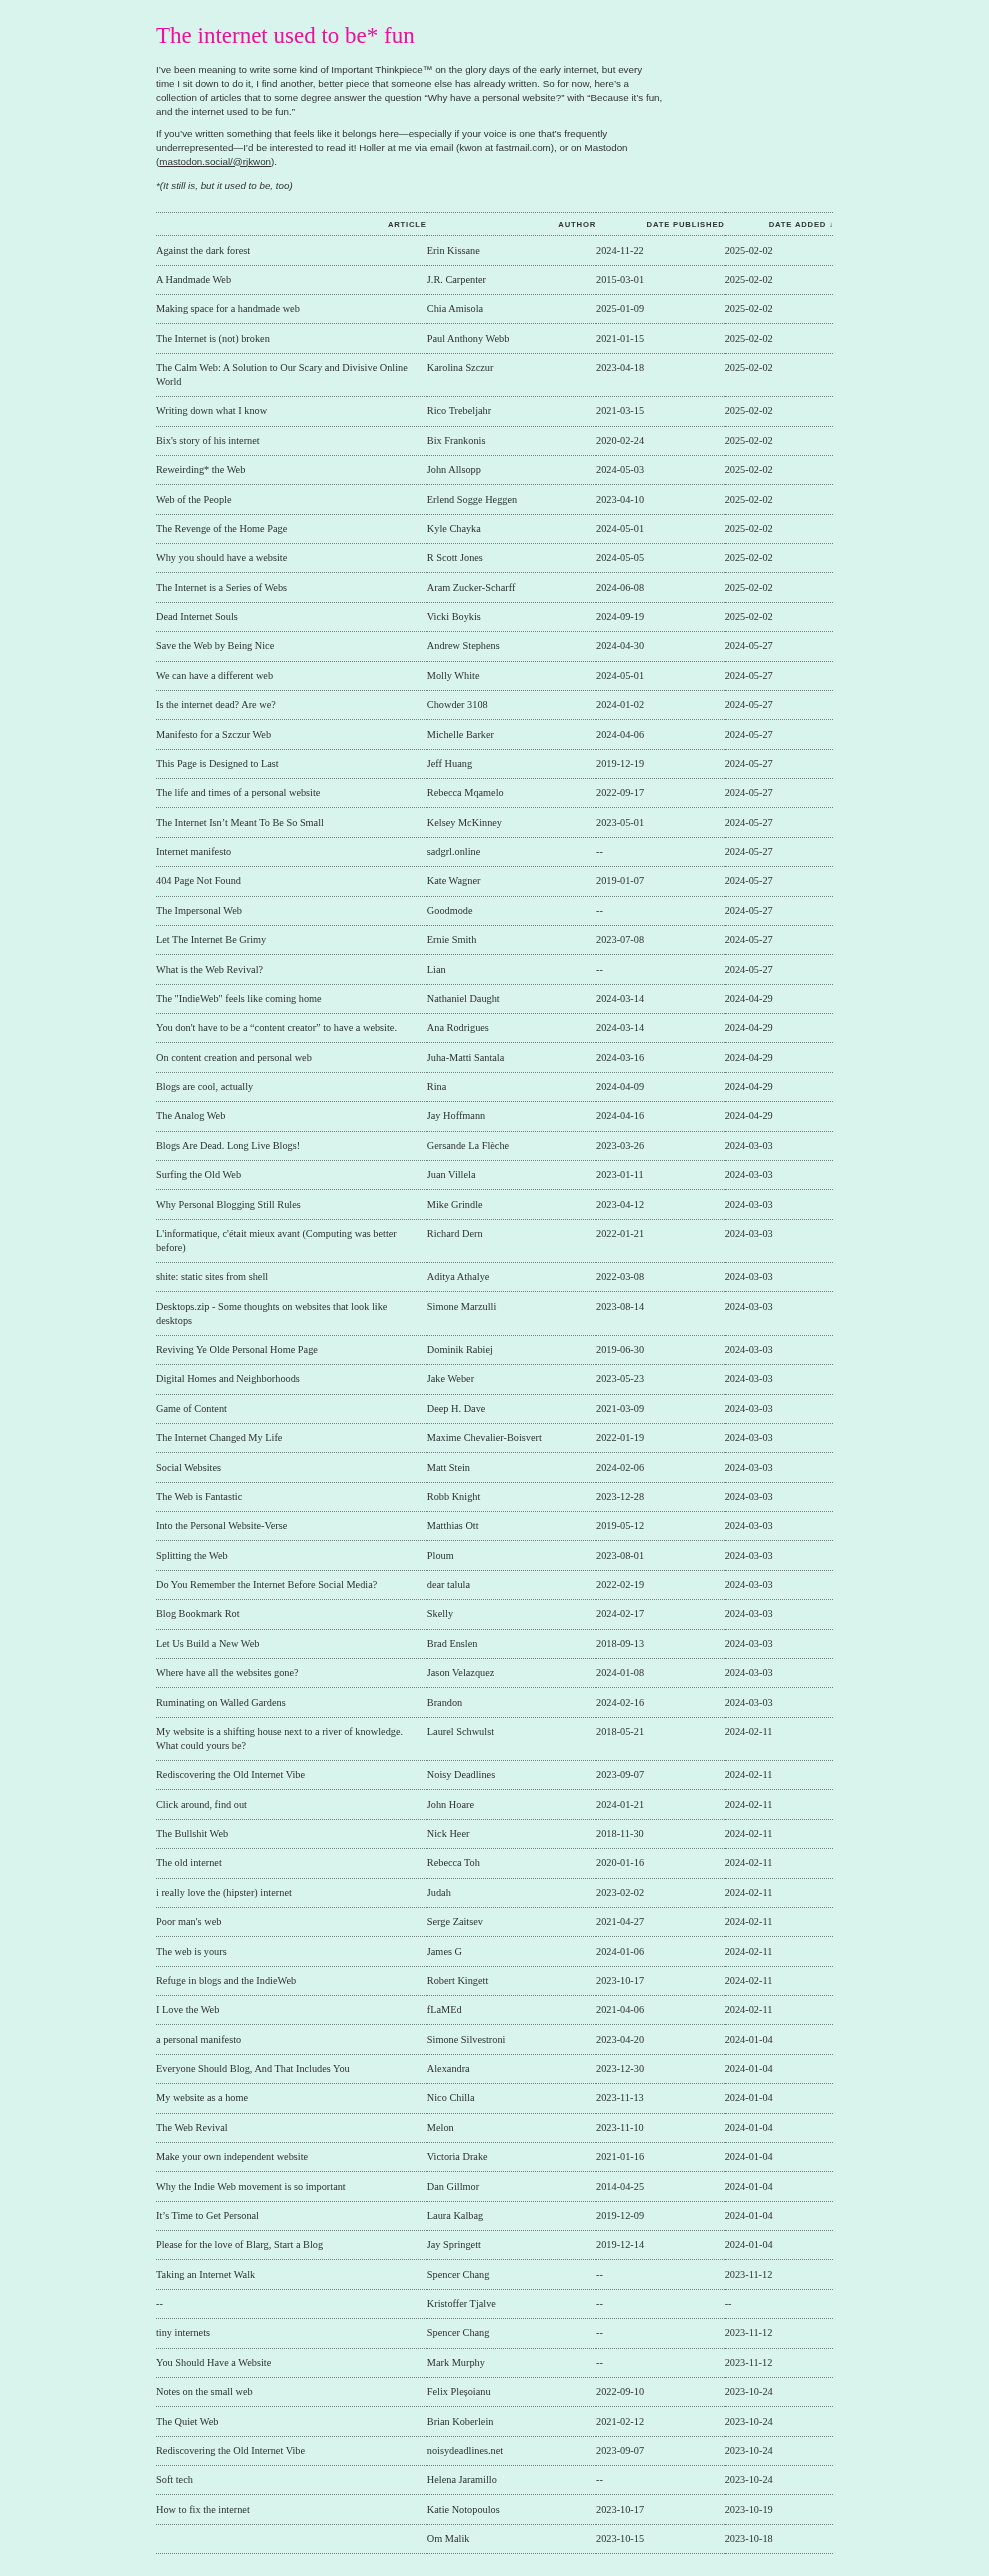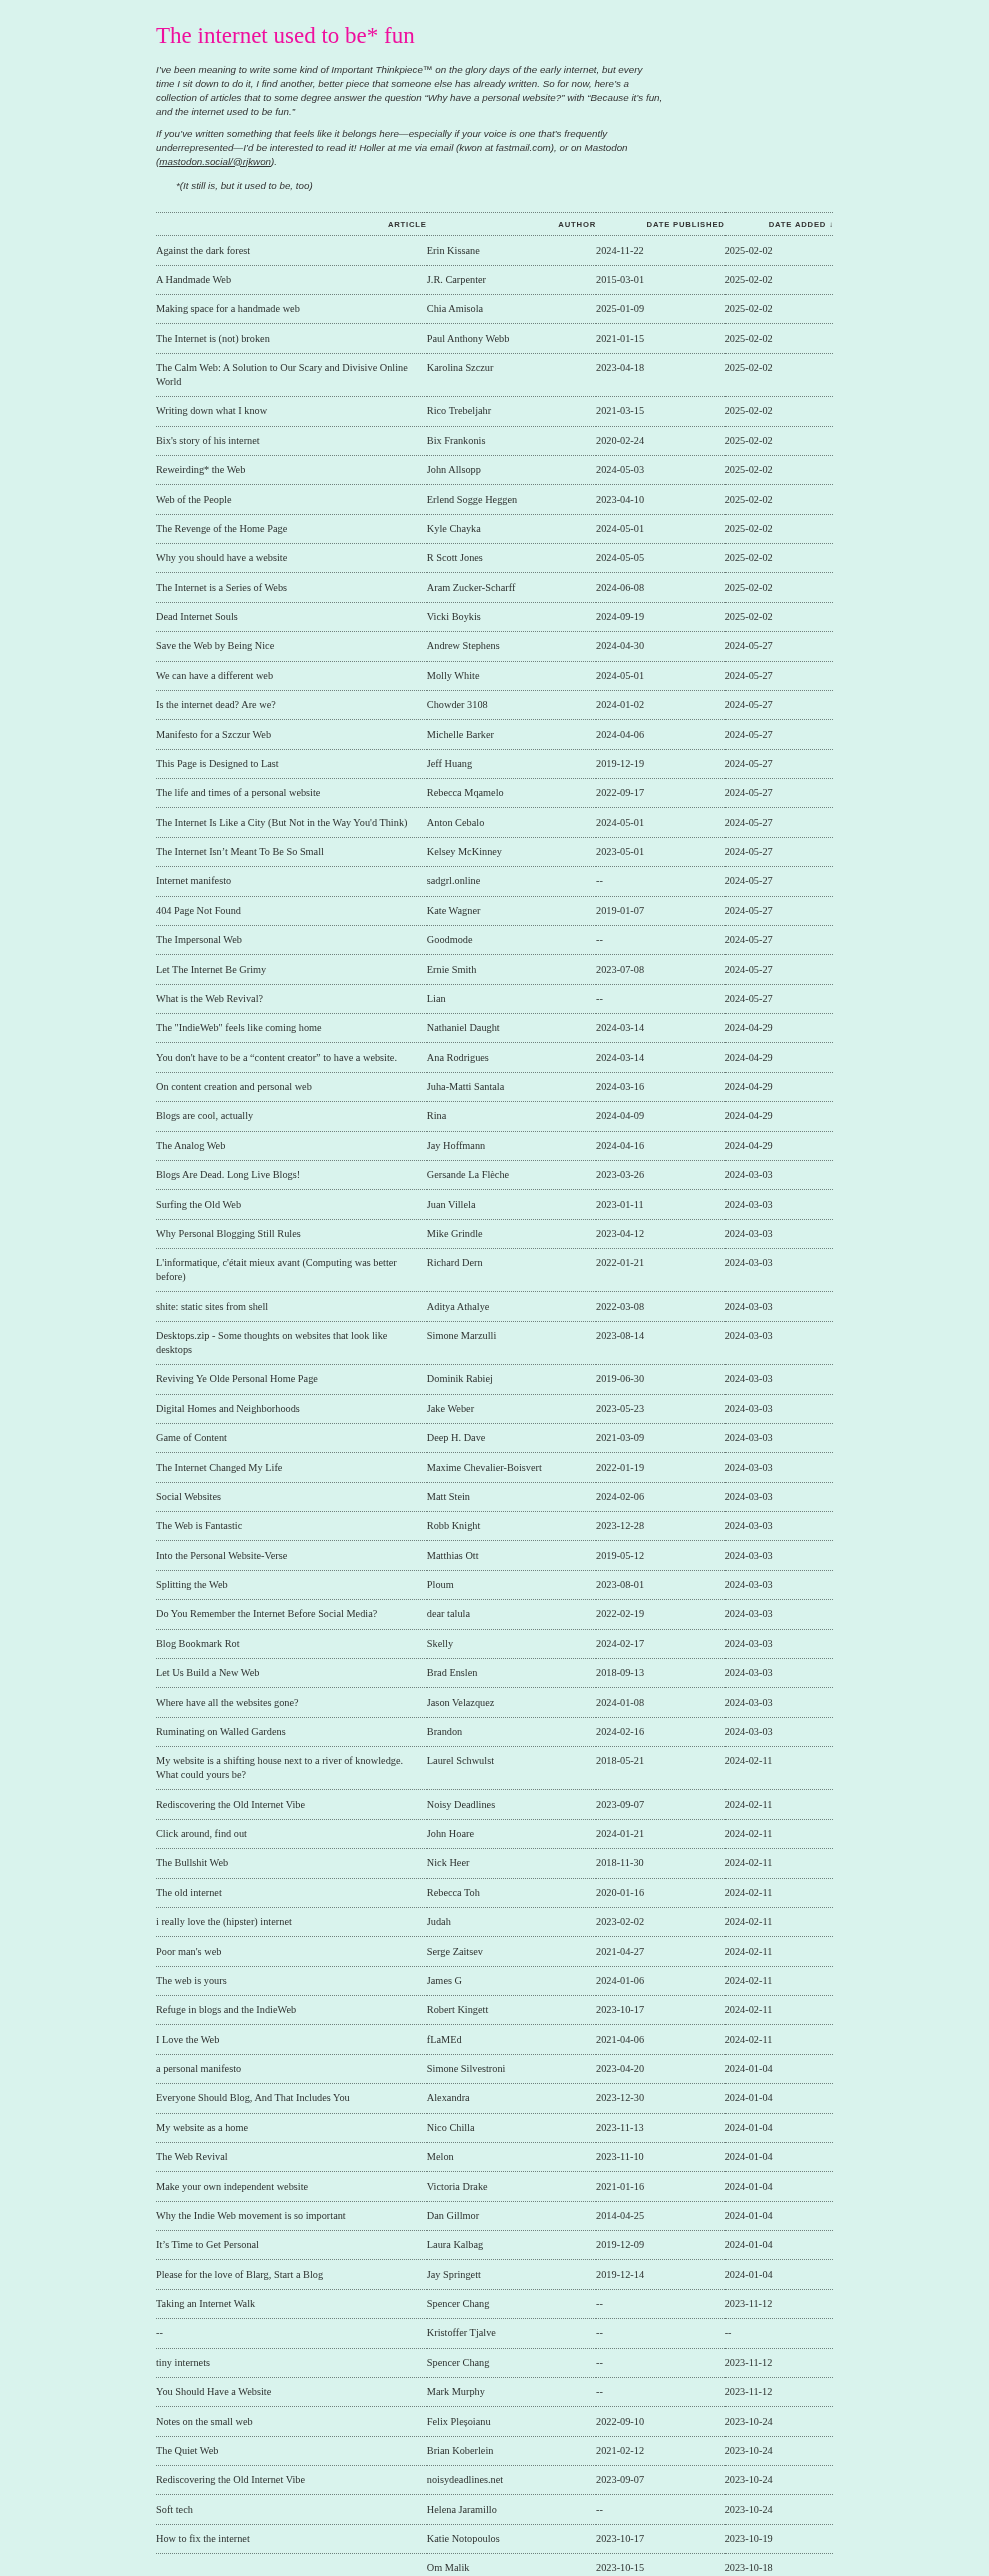--- a/index.html
+++ b/index.html
@@ -15,23 +15,22 @@
     color: #ef0f9e;
     font-size: 23px;
     margin: 0 0 14.4px 0;
     letter-spacing: 0;
   }
   .intro p {
     font-size: 9.8px;
     line-height: 14px;
     margin: 0 0 7.2px 0;
     max-width: 507px;
-    font-style: italic;
   }
-  .intro .footnote { margin-top: 10.3px; margin-left: 20px; }
+  .intro .footnote { font-style: italic; margin-top: 10.3px; }
   .intro a { color: inherit; text-decoration: underline; }
   table.articles {
     width: 100%;
     border-collapse: collapse;
     margin-top: 19.6px;
   }
   table.articles col.c-article   { width: 40%; }
   table.articles col.c-author    { width: 25%; }
   table.articles col.c-published { width: 19%; }
   table.articles col.c-added     { width: 16%; }
@@ -196,26 +195,20 @@
     <td>2019-12-19</td>
     <td>2024-05-27</td>
   </tr>
         <tr>
     <td class="cell-article"><a href="#">The life and times of a personal website</a></td>
     <td>Rebecca Mqamelo</td>
     <td>2022-09-17</td>
     <td>2024-05-27</td>
   </tr>
         <tr>
-    <td class="cell-article"><a href="#">The Internet Is Like a City (But Not in the Way You'd Think)</a></td>
-    <td>Anton Cebalo</td>
-    <td>2024-05-01</td>
-    <td>2024-05-27</td>
-  </tr>
-        <tr>
     <td class="cell-article"><a href="#">The Internet Isn’t Meant To Be So Small</a></td>
     <td>Kelsey McKinney</td>
     <td>2023-05-01</td>
     <td>2024-05-27</td>
   </tr>
         <tr>
     <td class="cell-article"><a href="#">Internet manifesto</a></td>
     <td>sadgrl.online</td>
     <td>--</td>
     <td>2024-05-27</td>

